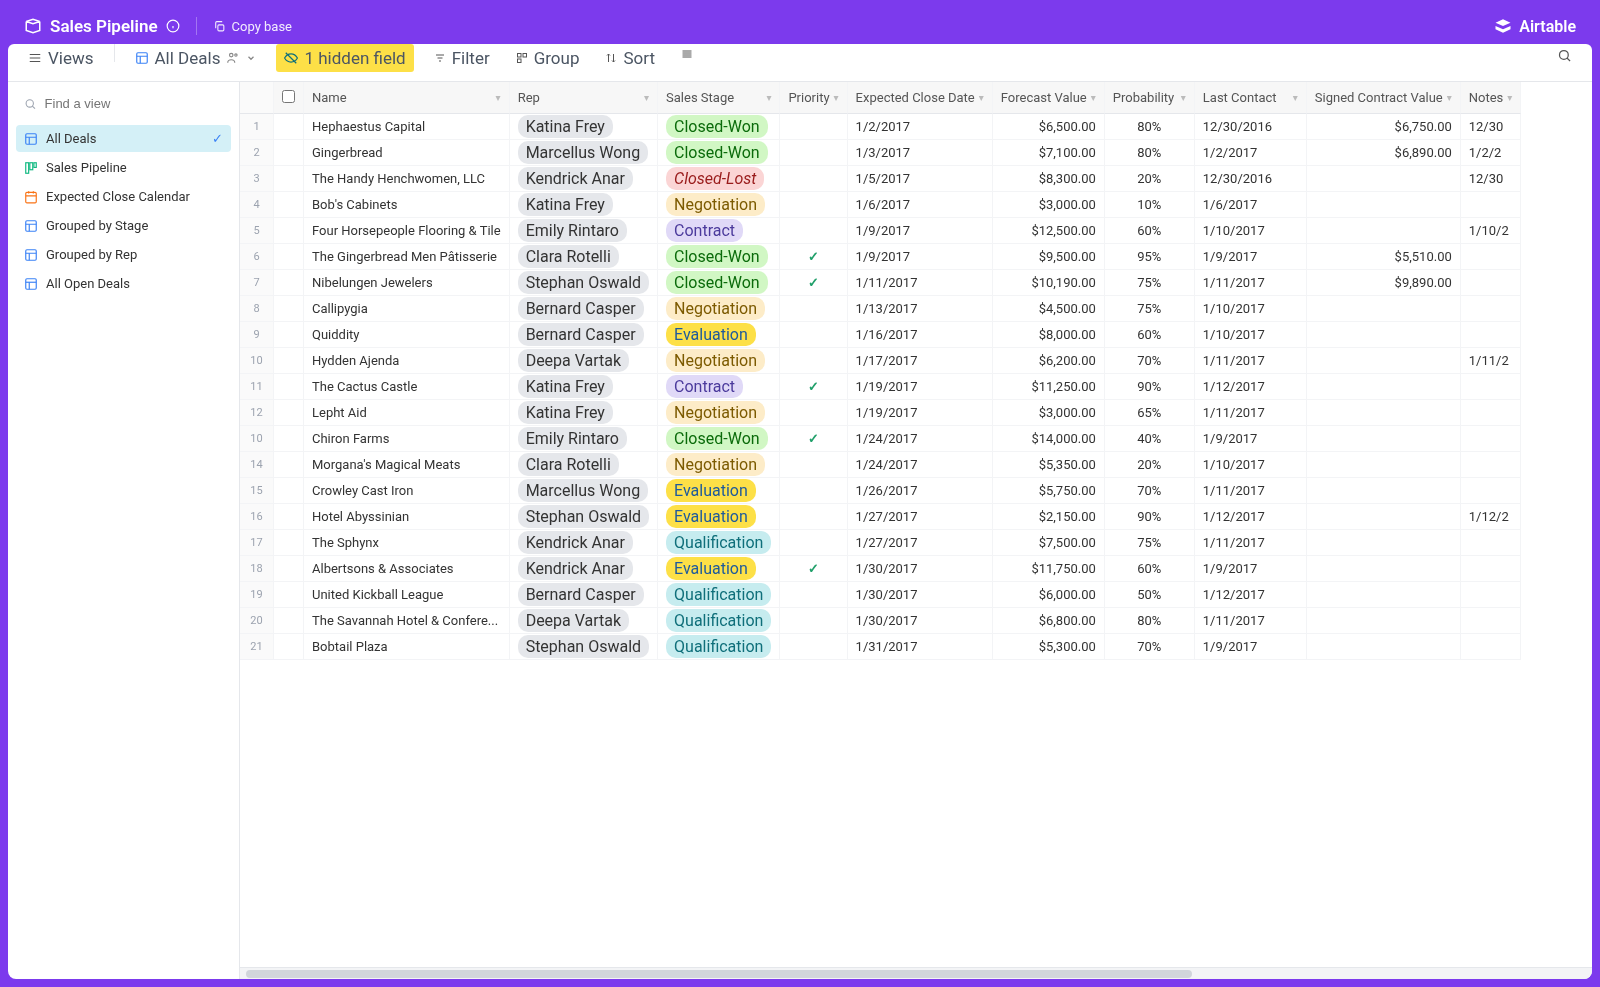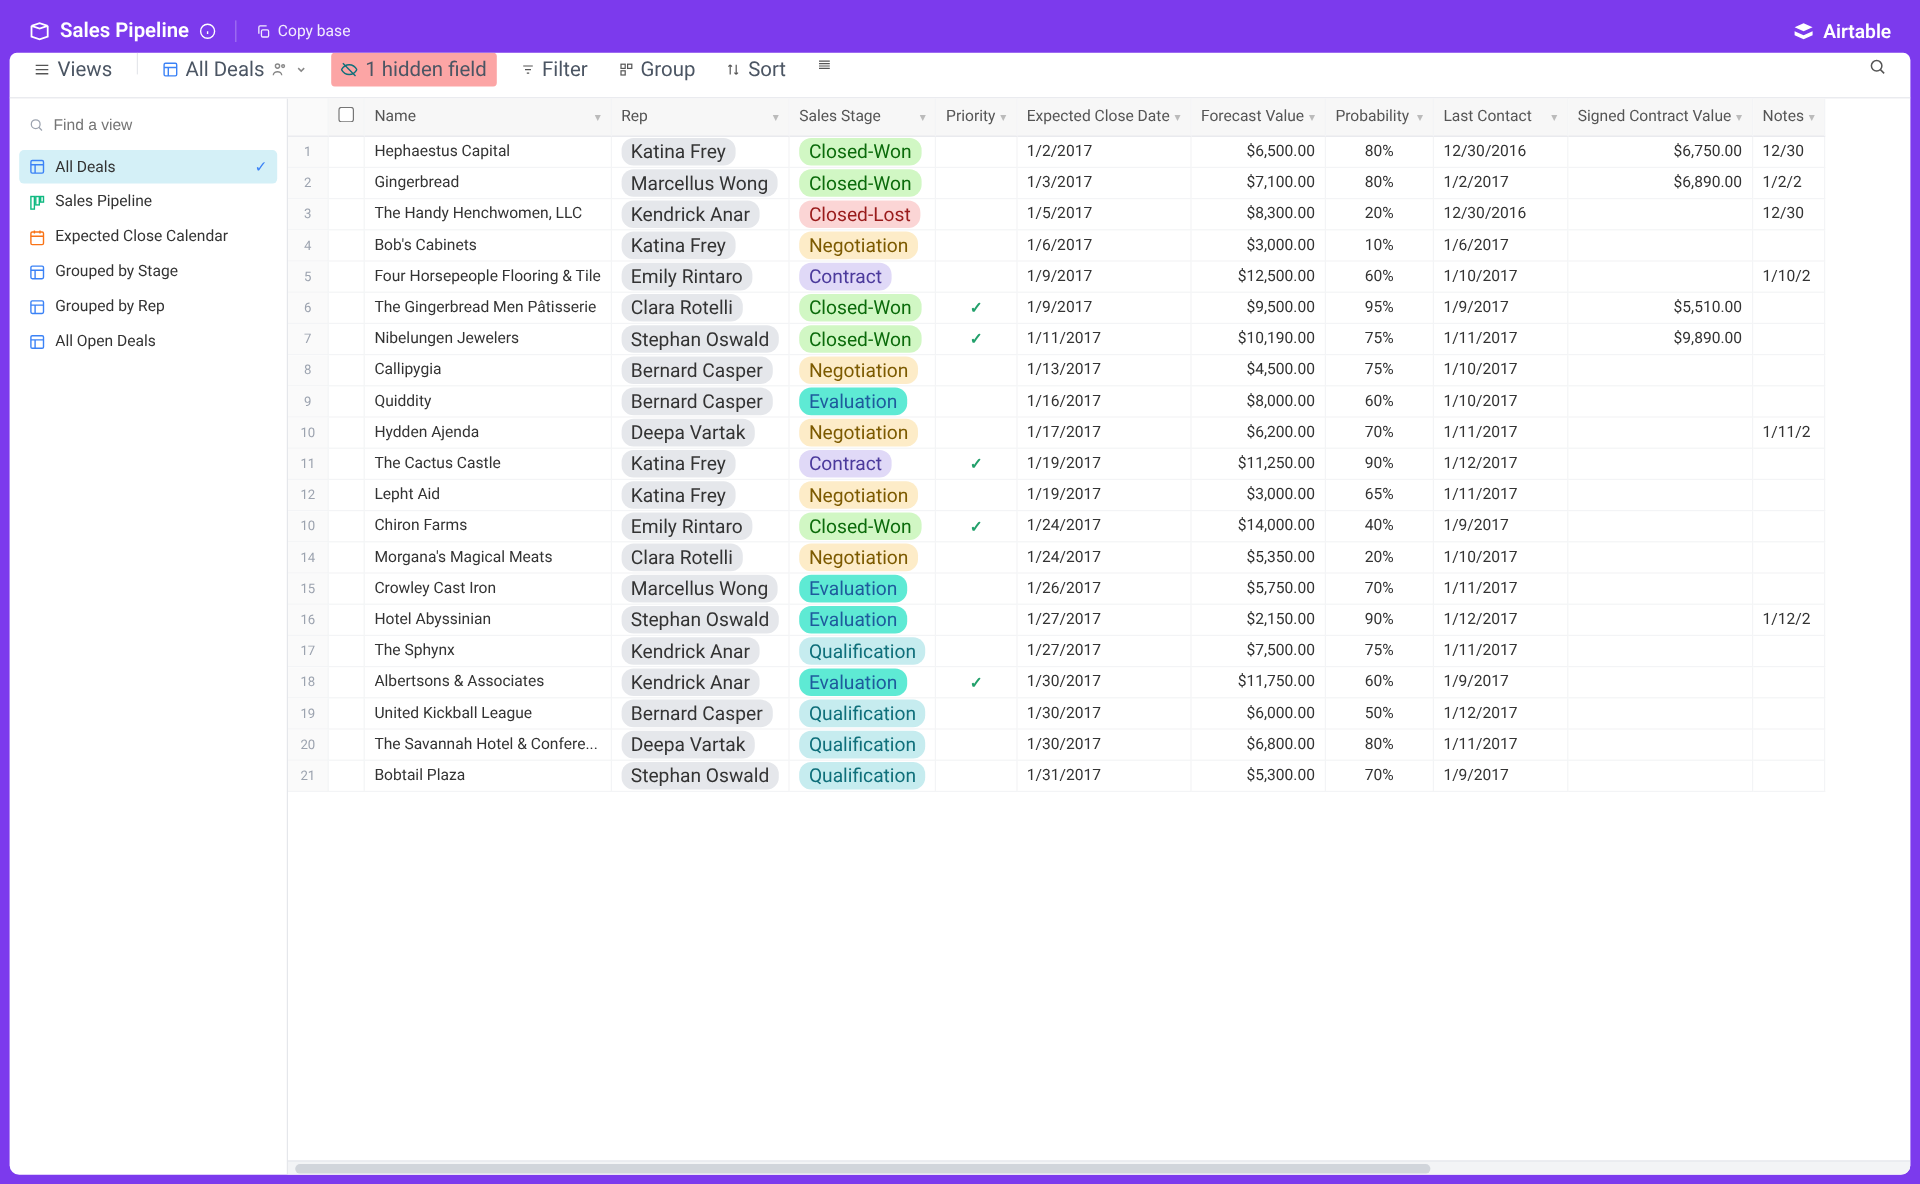--- a/index.html
+++ b/index.html
@@ -12,21 +12,21 @@
 .header-divider { width:1px; height:18px; background:rgba(255,255,255,0.3); margin:0 4px; }
 .copy-base { display:flex; align-items:center; gap:6px; font-size:13px; cursor:pointer; opacity:0.9; }
 .header-right { margin-left:auto; display:flex; align-items:center; gap:6px; font-size:16px; font-weight:600; }
 .tabs-bar { height:32px; display:flex; align-items:flex-end; padding:0 12px; gap:4px; }
 .tab { padding:7px 14px; font-size:13px; color:rgba(255,255,255,0.85); cursor:pointer; border-radius:4px 4px 0 0; }
 .tab.active { background:#fff; color:#333; font-weight:500; }
 .tab-chevron { color:rgba(255,255,255,0.85); padding:6px 8px; cursor:pointer; }
 .main { flex:1; background:#fff; border-radius:6px 6px 8px 8px; overflow:hidden; display:flex; flex-direction:column; }
 .toolbar { height:38px; border-bottom:1px solid #e5e7eb; display:flex; align-items:flex-start; padding:0 14px; gap:14px; font-size:17px; color:#4b5563; }
 .toolbar-btn { display:flex; align-items:center; gap:6px; cursor:pointer; padding:4px 6px; border-radius:3px; }
-.toolbar-btn.highlighted { background:#fca5a5; border-radius:3px; padding:4px 8px; }
+.toolbar-btn.highlighted { background:#fde047; border-radius:3px; padding:4px 8px; }
 .toolbar-divider { width:1px; height:18px; background:#e5e7eb; }
 .toolbar-right { margin-left:auto; }
 .content { flex:1; display:flex; overflow:hidden; }
 .sidebar { width:232px; border-right:1px solid #e5e7eb; display:flex; flex-direction:column; padding:8px 8px 0 8px; }
 .search-view { display:flex; align-items:center; gap:8px; padding:6px 8px; color:#9ca3af; font-size:13px; }
 .search-view input { border:none; outline:none; font-size:13px; width:100%; }
 .view-list { margin-top:8px; display:flex; flex-direction:column; gap:2px; }
 .view-item { display:flex; align-items:center; gap:8px; padding:6px 8px; border-radius:4px; cursor:pointer; font-size:13px; color:#333; }
 .view-item.selected { background:#d4f0f7; }
 .view-item .check { margin-left:auto; color:#3b82f6; }
@@ -45,24 +45,24 @@
 .cell.priority-col { width:62px; text-align:center; }
 .cell.date-col { width:142px; }
 .cell.forecast-col { width:106px; text-align:right; }
 .cell.prob-col { width:90px; text-align:center; }
 .cell.contact-col { width:112px; }
 .cell.signed-col { width:140px; text-align:right; }
 .cell.notes-col { width:60px; }
 .pill { display:inline-block; padding:2px 8px; border-radius:10px; font-size:16px; }
 .pill.rep { background:#e5e7eb; color:#333; }
 .pill.stage-won { background:#d1f7c4; color:#0b6b0b; }
-.pill.stage-lost { background:#fbd5d5; color:#991b1b; }
+.pill.stage-lost { background:#fbd5d5; color:#991b1b;font-style:italic; }
 .pill.stage-neg { background:#fdecc8; color:#7c5a00; }
 .pill.stage-contract { background:#e0d9f7; color:#4b3a9c; }
-.pill.stage-eval { background:#5eead4; color:#1e5a9c; }
+.pill.stage-eval { background:#fde047; color:#1e5a9c; }
 .pill.stage-qual { background:#c6ecef; color:#0f6f7a; }
 .priority-check { color:#22a06b; font-weight:bold; }
 .header-cell-inner { display:flex; align-items:center; justify-content:space-between; gap:4px; }
 .chev { color:#bbb; font-size:10px; }
 .summary-bar { height:28px; border-top:1px solid #e5e7eb; display:flex; align-items:center; font-size:12px; color:#6b7280; background:#f9fafb; }
 .summary-cell { padding:0 8px; text-align:right; }
 .scrollbar-track { height:12px; background:#f3f4f6; border-top:1px solid #e5e7eb; position:relative; }
 .scrollbar-thumb { position:absolute; left:6px; top:2px; height:8px; width:70%; background:#d1d5db; border-radius:4px; }
 .truncate { overflow:hidden; text-overflow:ellipsis; max-width:190px; }
 </style>

